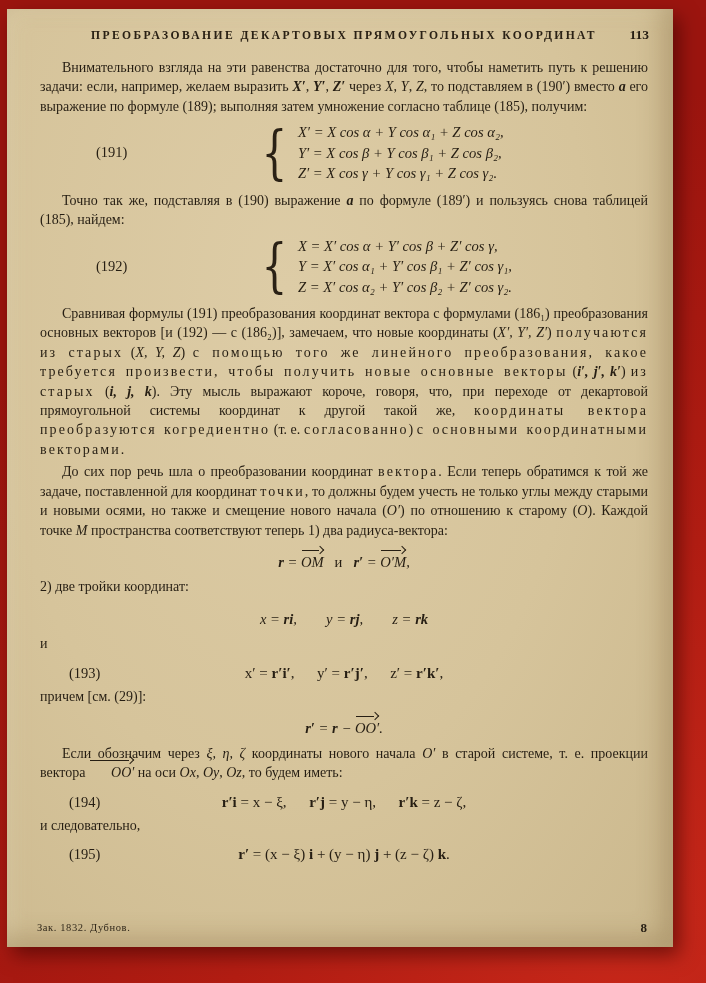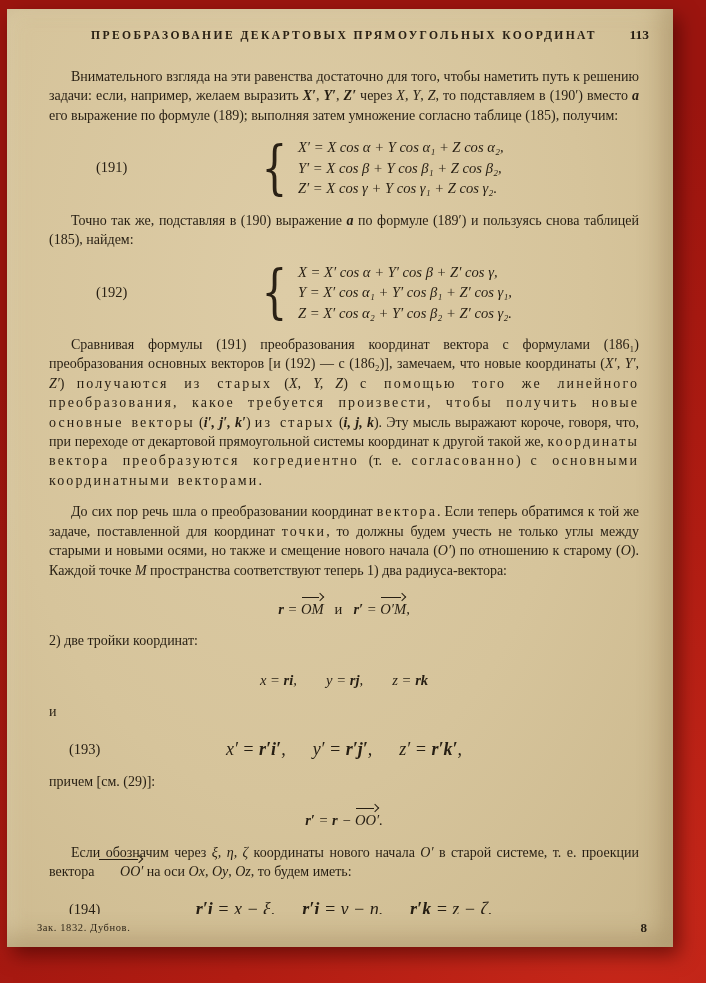--- a/index.html
+++ b/index.html
@@ -25,21 +25,21 @@
     font-size:14px;line-height:19.4px;
   }
   .content{flex:1 1 auto;overflow:hidden;}
   
   .page-header{position:relative;text-align:center;margin:0 0 12px 0;height:18px;}
   .running-title{
     font-size:11.6px;font-weight:bold;letter-spacing:2.4px;color:#2a2115;
   }
   .page-number{position:absolute;right:2px;top:0;font-size:13.5px;font-weight:bold;}
   
-  .para{margin:12px;text-align:justify;}
+  .para{margin:3px;text-align:justify;}
   .indent{text-indent:22px;}
   
   .seg-i{font-style:italic;}
   .seg-b{font-weight:700;}
   .seg-bi{font-weight:700;font-style:italic;}
   .seg-up{font-style:normal;}
   .seg-sp{letter-spacing:2.1px;word-spacing:1.5px;}
   .seg-vec{font-weight:400;font-style:italic;position:relative;display:inline-block;}
   .seg-vec::after{
     content:"";position:absolute;left:1px;right:5px;top:-3px;
@@ -56,21 +56,21 @@
   .eq-system{display:flex;align-items:center;margin-left:100px;}
   .eq-brace{
     font-family:"DejaVu Serif",serif;font-size:58px;line-height:58px;
     font-weight:400;margin-right:5px;transform:scaleX(.7);color:#2a2115;
   }
   .eq-lines{display:flex;flex-direction:column;}
   .eq-line{font-style:italic;white-space:pre;font-size:14.6px;line-height:20.5px;}
   
   .eq-single{position:relative;text-align:center;margin:4px 0;padding-top:6px;}
   .eq-single .eq-label{position:absolute;left:32px;top:6px;margin:0;}
-  .eq-content{font-style:italic;white-space:pre;font-size:18px;}
+  .eq-content{white-space:pre;font-size:15px;}
   
   .display-eq{text-align:center;font-style:italic;white-space:pre;font-size:14.6px;margin:5px 0;padding-top:8px;}
   
   .page-footer{flex:0 0 auto;display:flex;justify-content:space-between;align-items:flex-end;margin-top:4px;}
   .imprint{font-size:10.5px;letter-spacing:.6px;color:#332a1c;}
   .signature{font-size:13px;font-weight:bold;margin-right:4px;}
 </style>
 </head>
 <body>
 
@@ -135,20 +135,24 @@
 
       <p class="para indent"><span>Если обозначим через </span><span class="seg-i">ξ, η, ζ</span><span> координаты нового начала </span><span class="seg-i">O′</span><span> в старой системе, т. е. проекции вектора </span><span class="seg-vec">OO′</span><span> на оси </span><span class="seg-i">Ox</span><span>, </span><span class="seg-i">Oy</span><span>, </span><span class="seg-i">Oz</span><span>, то будем иметь:</span></p>
 
       <div class="eq-single">
         <span class="eq-label">(194)</span>
         <span class="eq-content"><span class="seg-b">r′i</span><span> = x − ξ,      </span><span class="seg-b">r′j</span><span> = y − η,      </span><span class="seg-b">r′k</span><span> = z − ζ,</span></span>
       </div>
 
       <p class="para">и следовательно,</p>
 
+      <div class="eq-single">
+        <span class="eq-label">(195)</span>
+        <span class="eq-content"><span class="seg-b">r′</span><span> = (x − ξ) </span><span class="seg-b">i</span><span> + (y − η) </span><span class="seg-b">j</span><span> + (z − ζ) </span><span class="seg-b">k</span><span>.</span></span>
+      </div>
 
     </div>
 
     <div class="page-footer">
       <span class="imprint">Зак. 1832. Дубнов.</span>
       <span class="signature">8</span>
     </div>
 
   </div>
 </div>

